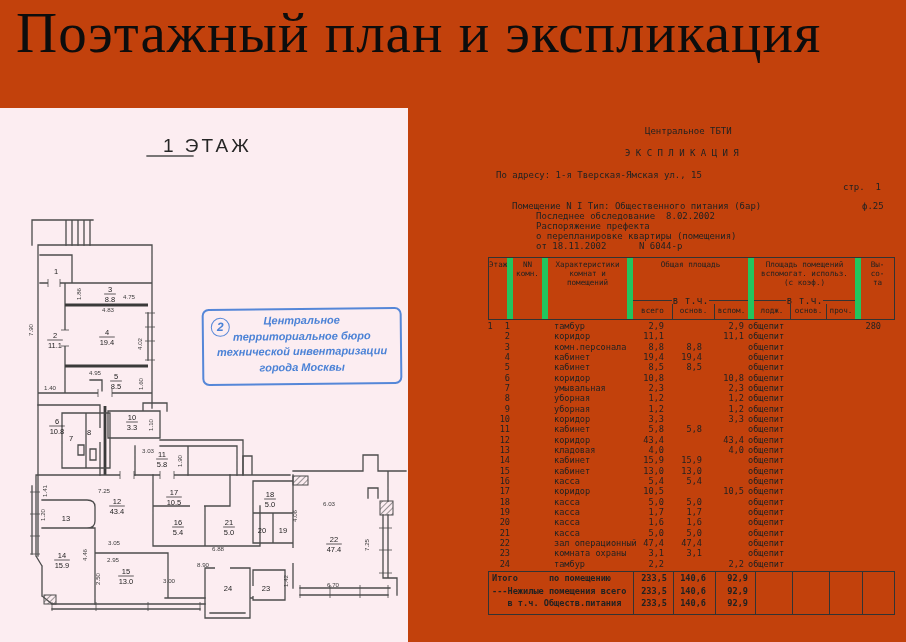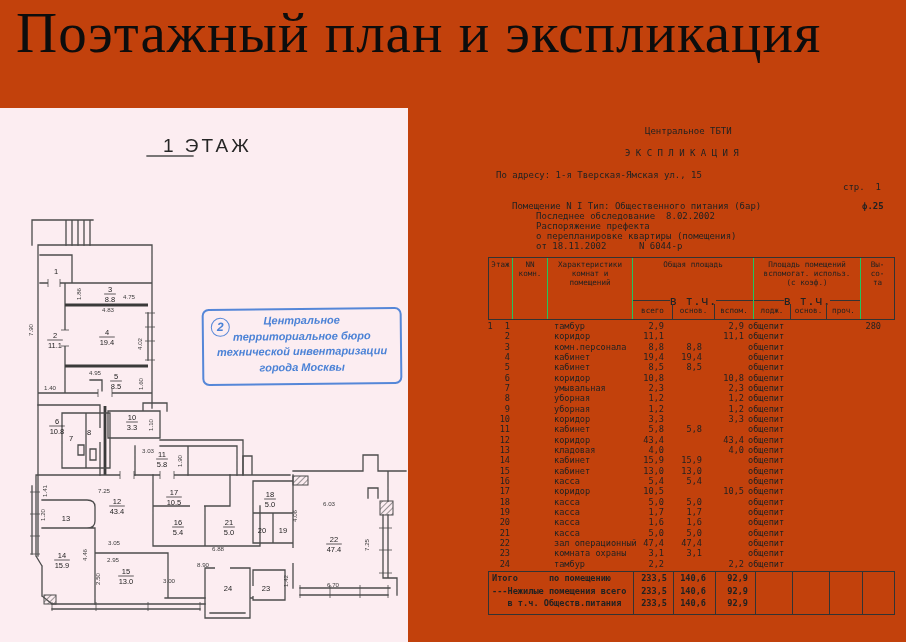--- a/index.html
+++ b/index.html
@@ -28,25 +28,25 @@
      padding-top:3px;line-height:15.5px;transform:rotate(-.6deg);}
   #stamp-number{position:absolute;left:7px;top:7px;width:17px;height:17px;border:1.8px solid #5587d8;
      border-radius:50%;line-height:17px;font-size:12px;font-style:italic;text-align:center;}
   
   #expl{position:absolute;left:480px;top:118px;width:426px;height:524px;
      font-family:"DejaVu Sans Mono",monospace;font-size:9px;color:#222;}
   .tline{position:absolute;white-space:pre;}
   
   #ehead{position:absolute;left:8px;top:139px;width:405px;height:61px;border:1px solid #333;
      display:flex;font-size:7.6px;line-height:9px;text-align:center;}
-  .hc{border-right:1px solid #22c55e;box-sizing:border-box;padding-top:2px;white-space:pre-line;}
+  .hc{border-right:6px solid #22c55e;box-sizing:border-box;padding-top:2px;white-space:pre-line;}
   .hc:last-child{border-right:none;}
   .grp{display:flex;flex-direction:column;padding-top:0;}
   .grp .gtitle{flex:1;padding-top:2px;white-space:pre-line;}
-  .vtch{display:flex;align-items:center;height:8px;font-size:13px;}
+  .vtch{display:flex;align-items:center;height:8px;font-size:10px;}
   .vtch:before,.vtch:after{content:"";flex:1;border-top:1px solid #333;}
   .subs{display:flex;height:15px;}
   .subs span{border-left:1px solid #333;flex:1;padding-top:2px;box-sizing:border-box;}
   .subs span:first-child{border-left:none;}
   
   #erows{position:absolute;left:4px;top:203px;width:410px;}
   .erow{display:flex;height:10.33px;line-height:10.33px;font-size:8.6px;white-space:pre;}
   .c-fl{width:12px;text-align:center;}
   .c-n{width:14px;text-align:right;}
   .c-nm{width:84px;margin-left:44px;text-align:left;overflow:visible;}
@@ -217,21 +217,21 @@
       <div>города Москвы</div>
     </div>
   </div>
 
   <div id="expl">
     <div class="tline" style="left:165px;top:8px;">Центральное ТБТИ</div>
     <div class="tline" style="left:145px;top:30px;">Э К С П Л И К А Ц И Я</div>
     <div class="tline" style="left:16px;top:52px;">По адресу: 1-я Тверская-Ямская ул., 15</div>
     <div class="tline" style="left:363px;top:64px;">стр.  1</div>
     <div class="tline" style="left:32px;top:83px;">Помещение N I Тип: Общественного питания (бар)</div>
-    <div class="tline" style="left:382px;top:83px;font-weight:bold;">ф.25</div>
+    <div class="tline" style="left:382px;top:83px;">ф.25</div>
     <div class="tline" style="left:56px;top:93px;">Последнее обследование  8.02.2002</div>
     <div class="tline" style="left:56px;top:103px;">Распоряжение префекта</div>
     <div class="tline" style="left:56px;top:113px;">о перепланировке квартиры (помещения)</div>
     <div class="tline" style="left:56px;top:123px;">от 18.11.2002      N 6044-р</div>
 
     <div id="ehead">
       <div class="hc" style="width:24px;">Этаж</div>
       <div class="hc" style="width:35px;">NN
 комн.</div>
       <div class="hc" style="width:85px;">Характеристики

